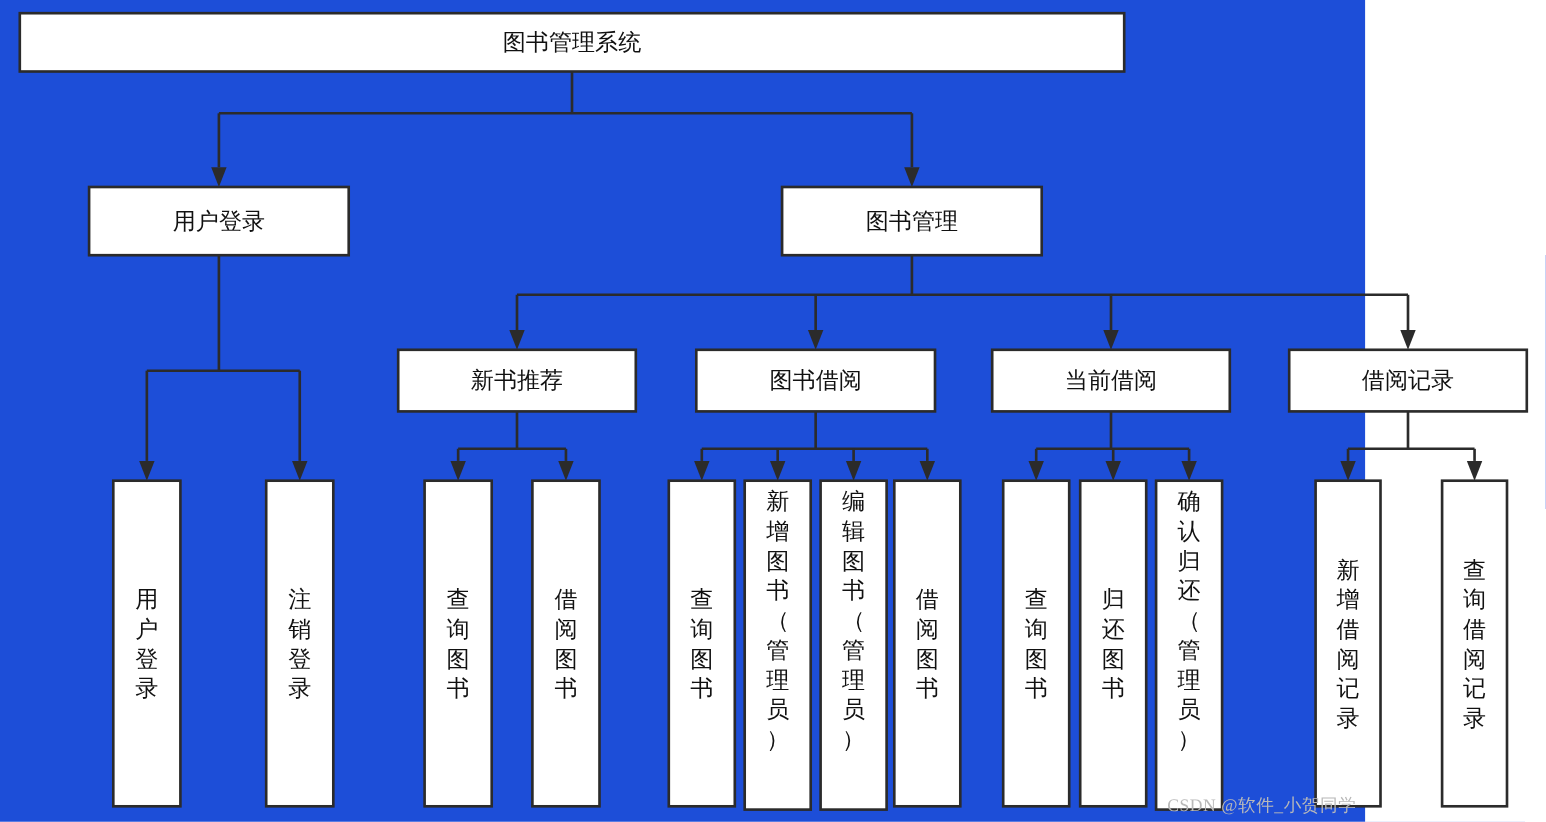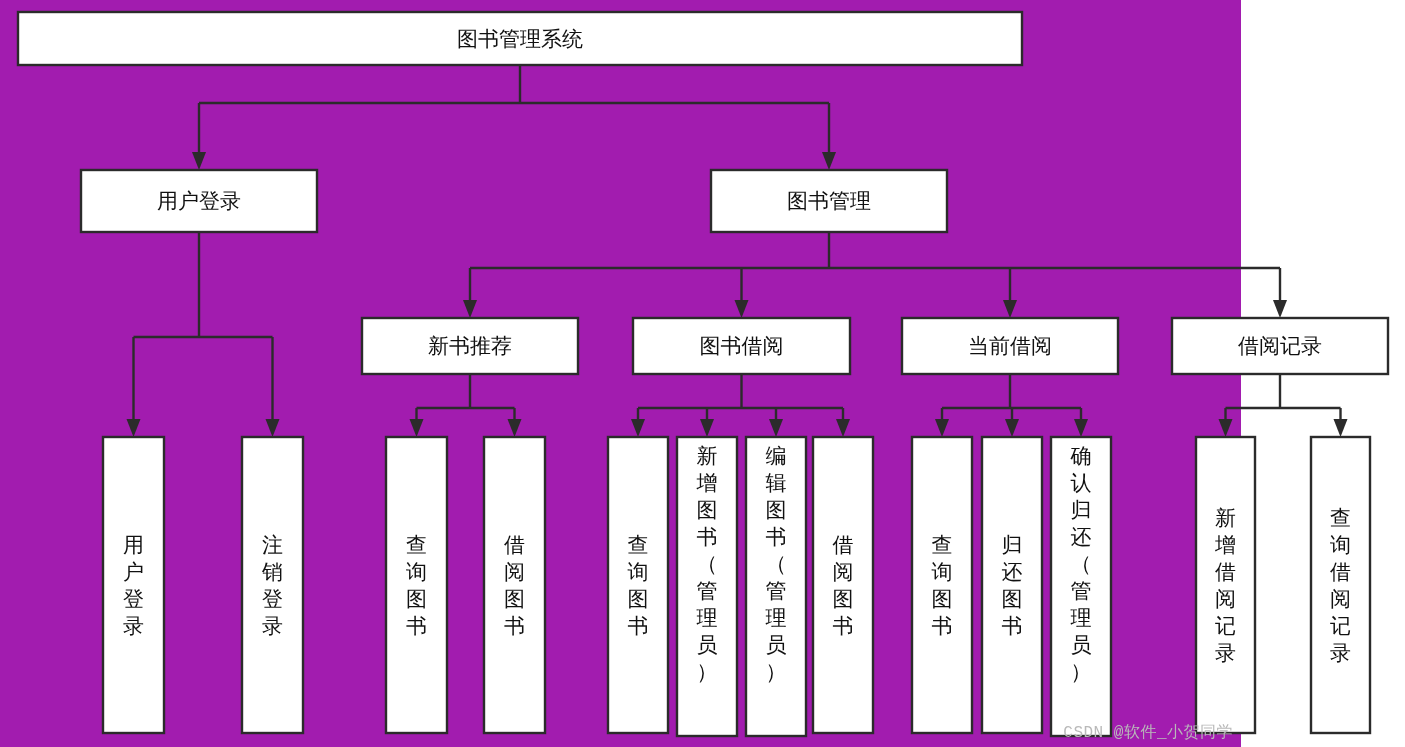--- a/index.html
+++ b/index.html
@@ -10,21 +10,21 @@
   body {
     width: 1405px;
     height: 747px;
     font-family: "DejaVu Sans", "Liberation Sans", sans-serif;
     overflow: hidden;
   }
   #diagram-root {
     position: relative;
     width: 1241px;
     height: 747px;
-    background: #a21caf;
+    background: #1d4ed8;
   }
   svg.tree {
     position: absolute;
     left: 0;
     top: 0;
     width: 1405px;
     height: 747px;
   }
   .node-rect {
     fill: #ffffff;
@@ -51,21 +51,21 @@
   .node-label-v {
     font-family: "DejaVu Sans", "Liberation Sans", sans-serif;
     font-size: 21px;
     fill: #111111;
     text-anchor: middle;
   }
   .watermark {
     position: absolute;
     right: 8px;
     bottom: 4px;
-    font-family: Liberation Mono, monospace;
+    font-family: Liberation Serif, serif;
     font-size: 16px;
     color: #b9b9b9;
     letter-spacing: 0.5px;
     white-space: nowrap;
     pointer-events: none;
   }
 </style>
 </head>
 <body>
 

